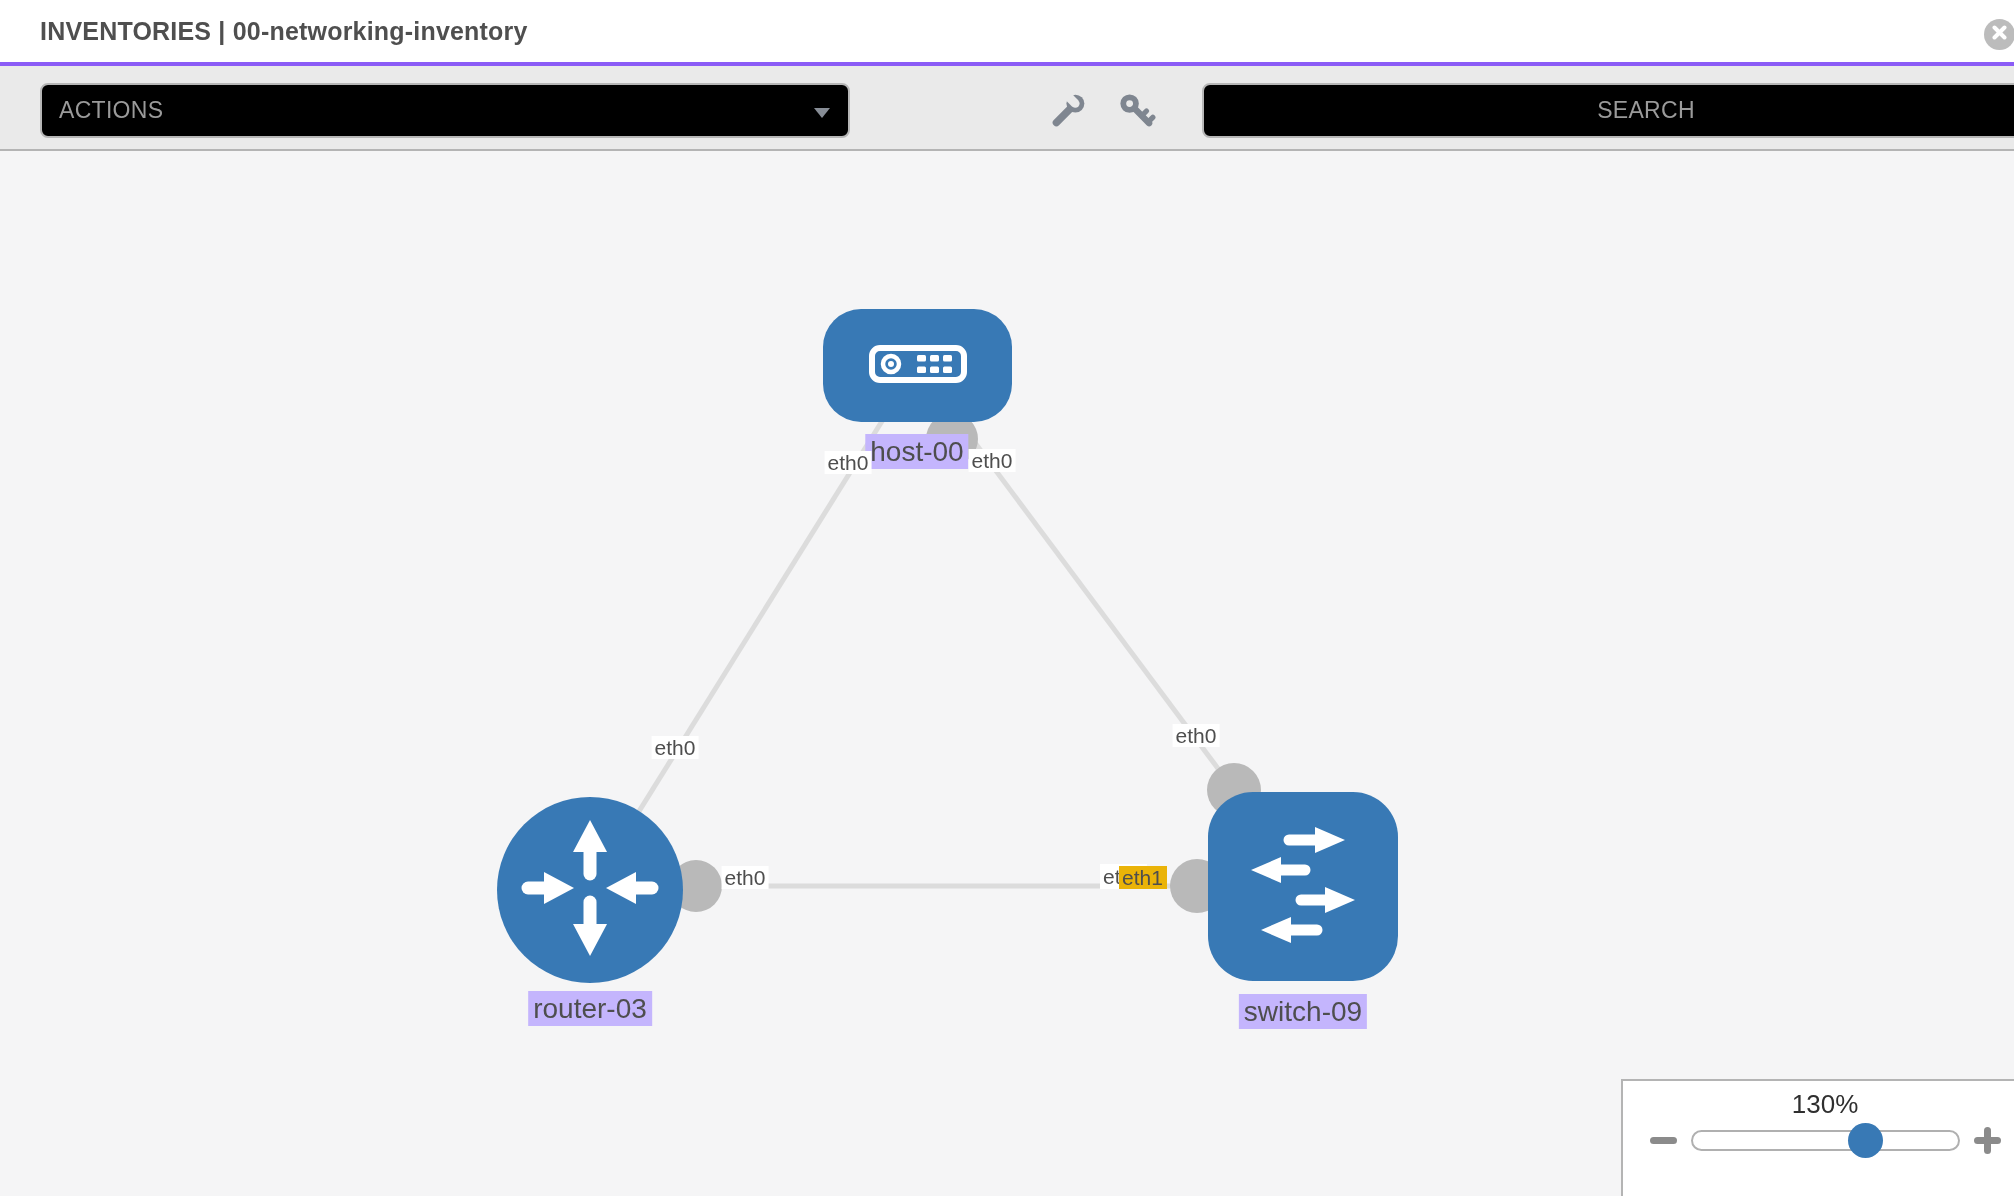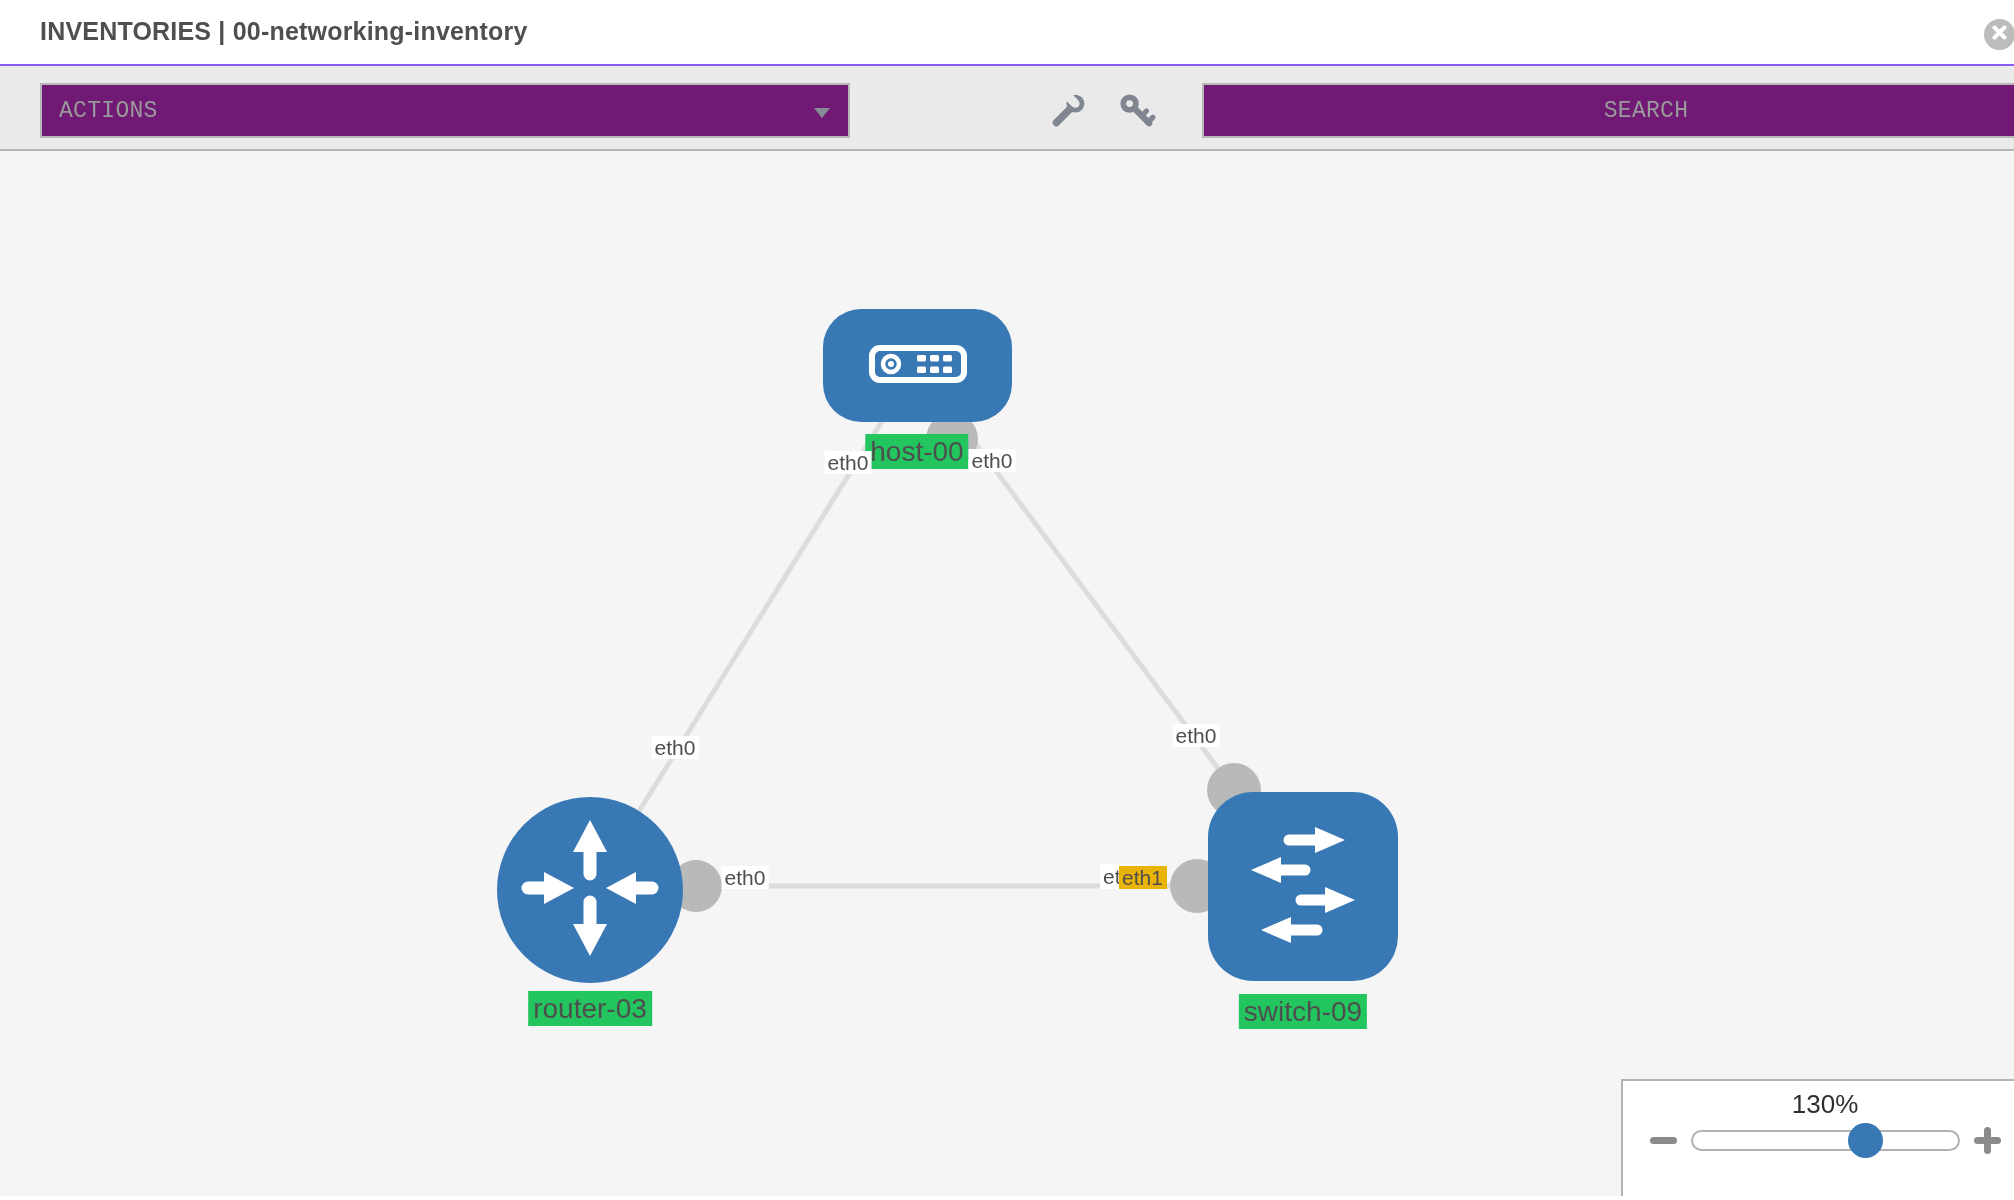--- a/index.html
+++ b/index.html
@@ -1,49 +1,49 @@
 <!DOCTYPE html>
 <html><head>
 <meta charset="utf-8">
 <style>
   * { margin:0; padding:0; box-sizing:border-box; }
   html,body { width:2014px; height:1200px; overflow:hidden; background:#fff;
               font-family:"Liberation Sans", sans-serif; }
   .page { position:relative; width:2014px; height:1200px; }
 
   
-  .header { position:relative; height:66px; background:#ffffff; border-bottom:2px solid #8b5cf6; }
+  .header { position:relative; height:66px; background:#ffffff; border-bottom:4px solid #8b5cf6; }
   .page-title { position:absolute; left:40px; top:17px; font-size:25px; font-weight:700; color:#4f4f4f; letter-spacing:.2px; }
   .close-btn { position:absolute; left:1984px; top:19px; width:31px; height:31px; border-radius:50%;
                background:#bcbcbc; display:flex; align-items:center; justify-content:center; cursor:pointer; }
 
   
   .toolbar { position:relative; height:85px; background:#eaeaea; border-bottom:2px solid #b4b4b4; }
-  .dd { position:absolute; top:17px; height:55px; background:#701a75; border:2px solid #b7b7b7;
-        border-radius:0; display:flex; align-items:center; cursor:pointer;font-family:Liberation Mono, monospace; }
+  .dd { position:absolute; top:17px; height:55px; background:#000000; border:2px solid #b7b7b7;
+        border-radius:8px; display:flex; align-items:center; cursor:pointer; }
   .dd-actions { left:40px;  width:810px; }
   .dd-search  { left:1202px; width:871px;justify-content:center; }
   .dd-label { margin-left:17px; font-size:23px; color:#9a9a9a; letter-spacing:.3px; }
   .caret { position:absolute; right:18px; top:23px; width:0; height:0;
            border-left:8px solid transparent; border-right:8px solid transparent;
            border-top:10px solid #878d96; }
   .tool-btn { position:absolute; top:26px; width:38px; height:38px; cursor:pointer; }
   .tool-wrench { left:1049px; }
   .tool-key    { left:1118px; }
 
   
   .canvas { position:relative; height:1045px; background:#f5f5f6; overflow:hidden; }
   .links-svg { position:absolute; left:0; top:0; z-index:0; }
 
   .node { position:absolute; z-index:2; background:#3879b5; display:flex; align-items:center; justify-content:center; cursor:pointer; }
   .node-host   { left:823px;  top:158px; width:189px; height:113px; border-radius:38px; }
   .node-router { left:497px;  top:646px; width:186px; height:186px; border-radius:50%; }
   .node-switch { left:1208px; top:641px; width:190px; height:189px; border-radius:45px; }
 
-  .node-label { position:absolute; z-index:3; transform:translateX(-50%); background:#22c55e;
+  .node-label { position:absolute; z-index:3; transform:translateX(-50%); background:#c4b5fd;
                 color:#4e4e4e; font-size:28px; line-height:33px; padding:1px 5px; white-space:nowrap; }
   .eth-label  { position:absolute; z-index:3; transform:translateX(-50%); background:#ffffff;
                 color:#4e4e4e; font-size:21px; line-height:21px; padding:1px 3px; white-space:nowrap; }
   .eth-overlap { position:absolute; z-index:3; left:1100px; top:715px; font-size:21px;
                  line-height:21px; color:#4e4e4e; white-space:nowrap; }
   .eth-overlap .under { background:#ffffff; padding:1px 3px; }
   .eth-overlap .over  { position:absolute; left:19px; top:0; background:#eab308; padding:1px 4px 1px 3px; }
 
   
   .zoom-panel { position:absolute; z-index:5; left:1621px; top:928px; width:425px; height:280px;

